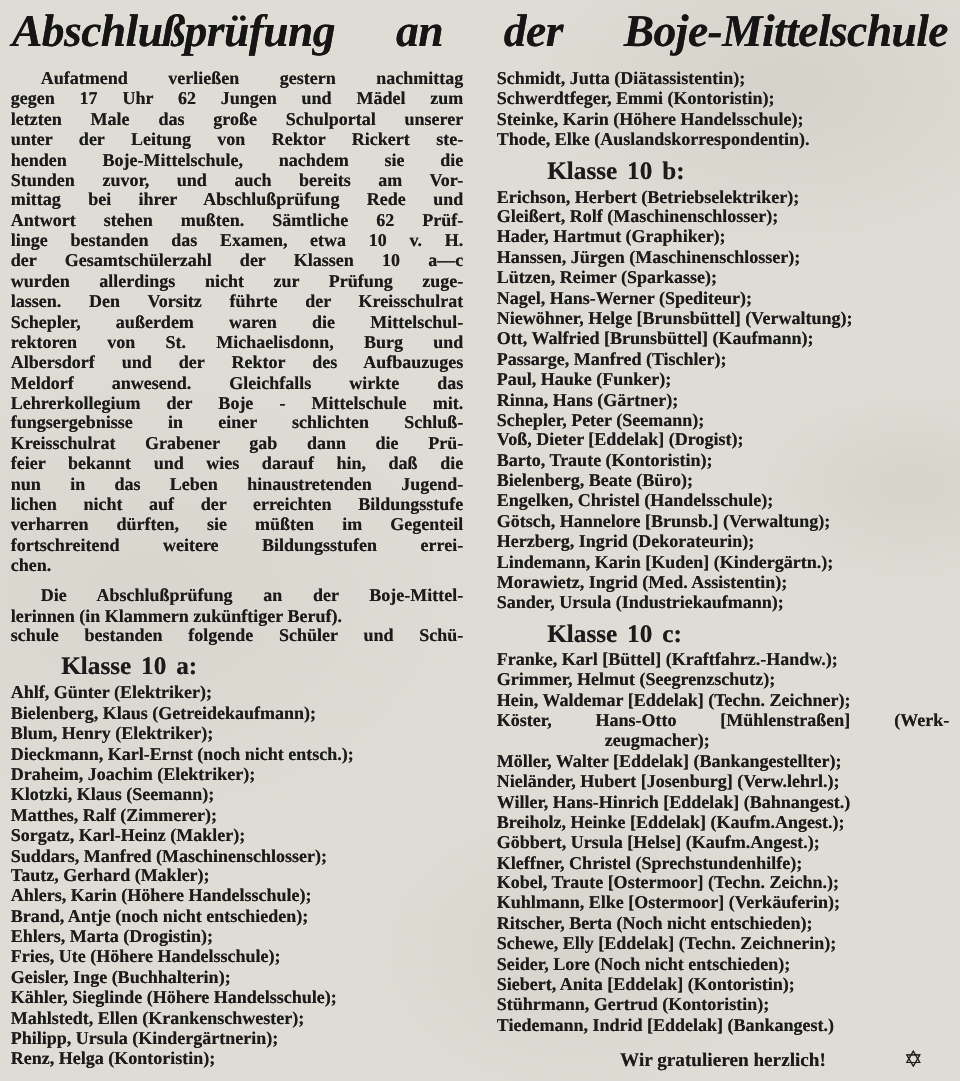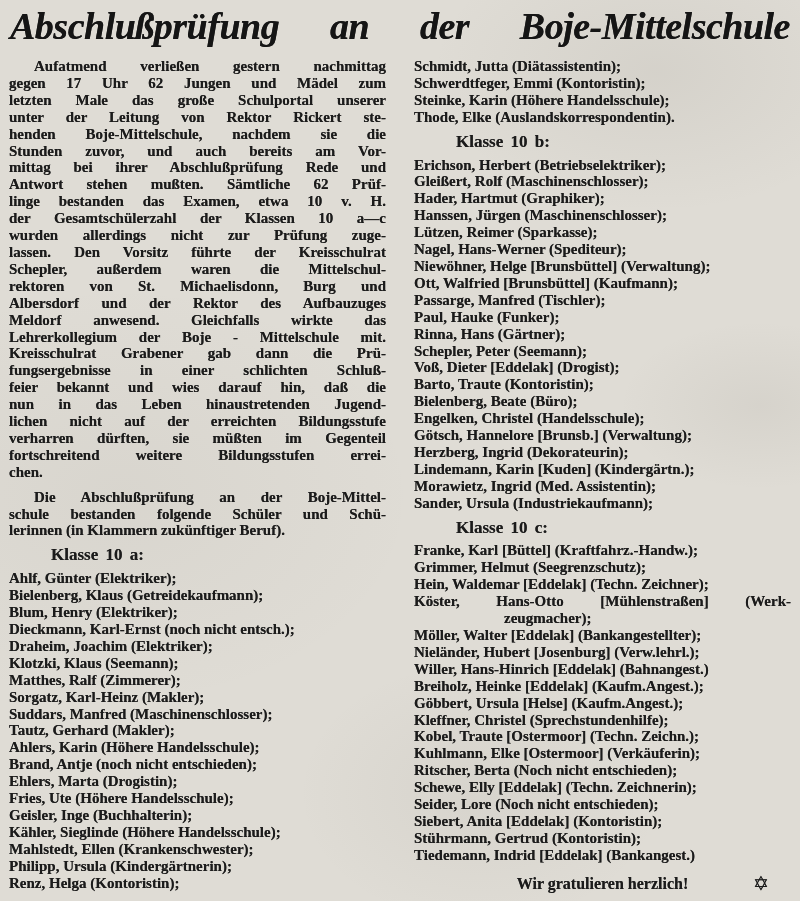--- a/index.html
+++ b/index.html
@@ -41,21 +41,21 @@
     font-weight: bold;
     text-shadow: 0 0 0.4px rgba(20,20,20,0.7);
   }
   .para-line { text-align: justify; text-align-last: justify; }
   .para-line.last { text-align: center; text-align-last: left; }
   .para-line.indent { padding-left: 25px; }
   .para2 { margin-top: 8px; }
   .class-heading {
     padding-left: 42px;
     margin: 8px 0 6px 0;
-    font-size: 17px;
+    font-size: 21px;
     word-spacing: 3px;
   }
   .student-line { padding-left: 90px; text-indent: -90px; }
   .student-line.has-wrap { text-align: justify; text-align-last: justify; }
   .wrap-line { text-indent: 0; text-align: center; text-align-last: left; }
   .closing { position: relative; margin-top: 12px; text-align: center; font-size: 16px; }
   .closing-text { display: inline-block; }
   .star {
     position: absolute;
     right: 22px; top: -1px;
@@ -84,33 +84,33 @@
           <div class="para-line">Antwort stehen mußten. Sämtliche 62 Prüf-</div>
           <div class="para-line">linge bestanden das Examen, etwa 10 v. H.</div>
           <div class="para-line">der Gesamtschülerzahl der Klassen 10 a—c</div>
           <div class="para-line">wurden allerdings nicht zur Prüfung zuge-</div>
           <div class="para-line">lassen. Den Vorsitz führte der Kreisschulrat</div>
           <div class="para-line">Schepler, außerdem waren die Mittelschul-</div>
           <div class="para-line">rektoren von St. Michaelisdonn, Burg und</div>
           <div class="para-line">Albersdorf und der Rektor des Aufbauzuges</div>
           <div class="para-line">Meldorf anwesend. Gleichfalls wirkte das</div>
           <div class="para-line">Lehrerkollegium der Boje - Mittelschule mit.</div>
+          <div class="para-line">fungsergebnisse in einer schlichten Schluß-</div>
           <div class="para-line">Kreisschulrat Grabener gab dann die Prü-</div>
-          <div class="para-line">fungsergebnisse in einer schlichten Schluß-</div>
           <div class="para-line">feier bekannt und wies darauf hin, daß die</div>
           <div class="para-line">nun in das Leben hinaustretenden Jugend-</div>
           <div class="para-line">lichen nicht auf der erreichten Bildungsstufe</div>
           <div class="para-line">verharren dürften, sie müßten im Gegenteil</div>
           <div class="para-line">fortschreitend weitere Bildungsstufen errei-</div>
           <div class="para-line last">chen.</div>
         </div>
       <div class="para para2">
           <div class="para-line indent">Die Abschlußprüfung an der Boje-Mittel-</div>
+          <div class="para-line last">lerinnen (in Klammern zukünftiger Beruf).</div>
           <div class="para-line">schule bestanden folgende Schüler und Schü-</div>
-          <div class="para-line last">lerinnen (in Klammern zukünftiger Beruf).</div>
         </div>
       <div class="class-heading">Klasse 10 a:</div>
       <div class="students">
           <div class="student-line">Ahlf, Günter (Elektriker);</div>
           <div class="student-line">Bielenberg, Klaus (Getreidekaufmann);</div>
           <div class="student-line">Blum, Henry (Elektriker);</div>
           <div class="student-line">Dieckmann, Karl-Ernst (noch nicht entsch.);</div>
           <div class="student-line">Draheim, Joachim (Elektriker);</div>
           <div class="student-line">Klotzki, Klaus (Seemann);</div>
           <div class="student-line">Matthes, Ralf (Zimmerer);</div>

